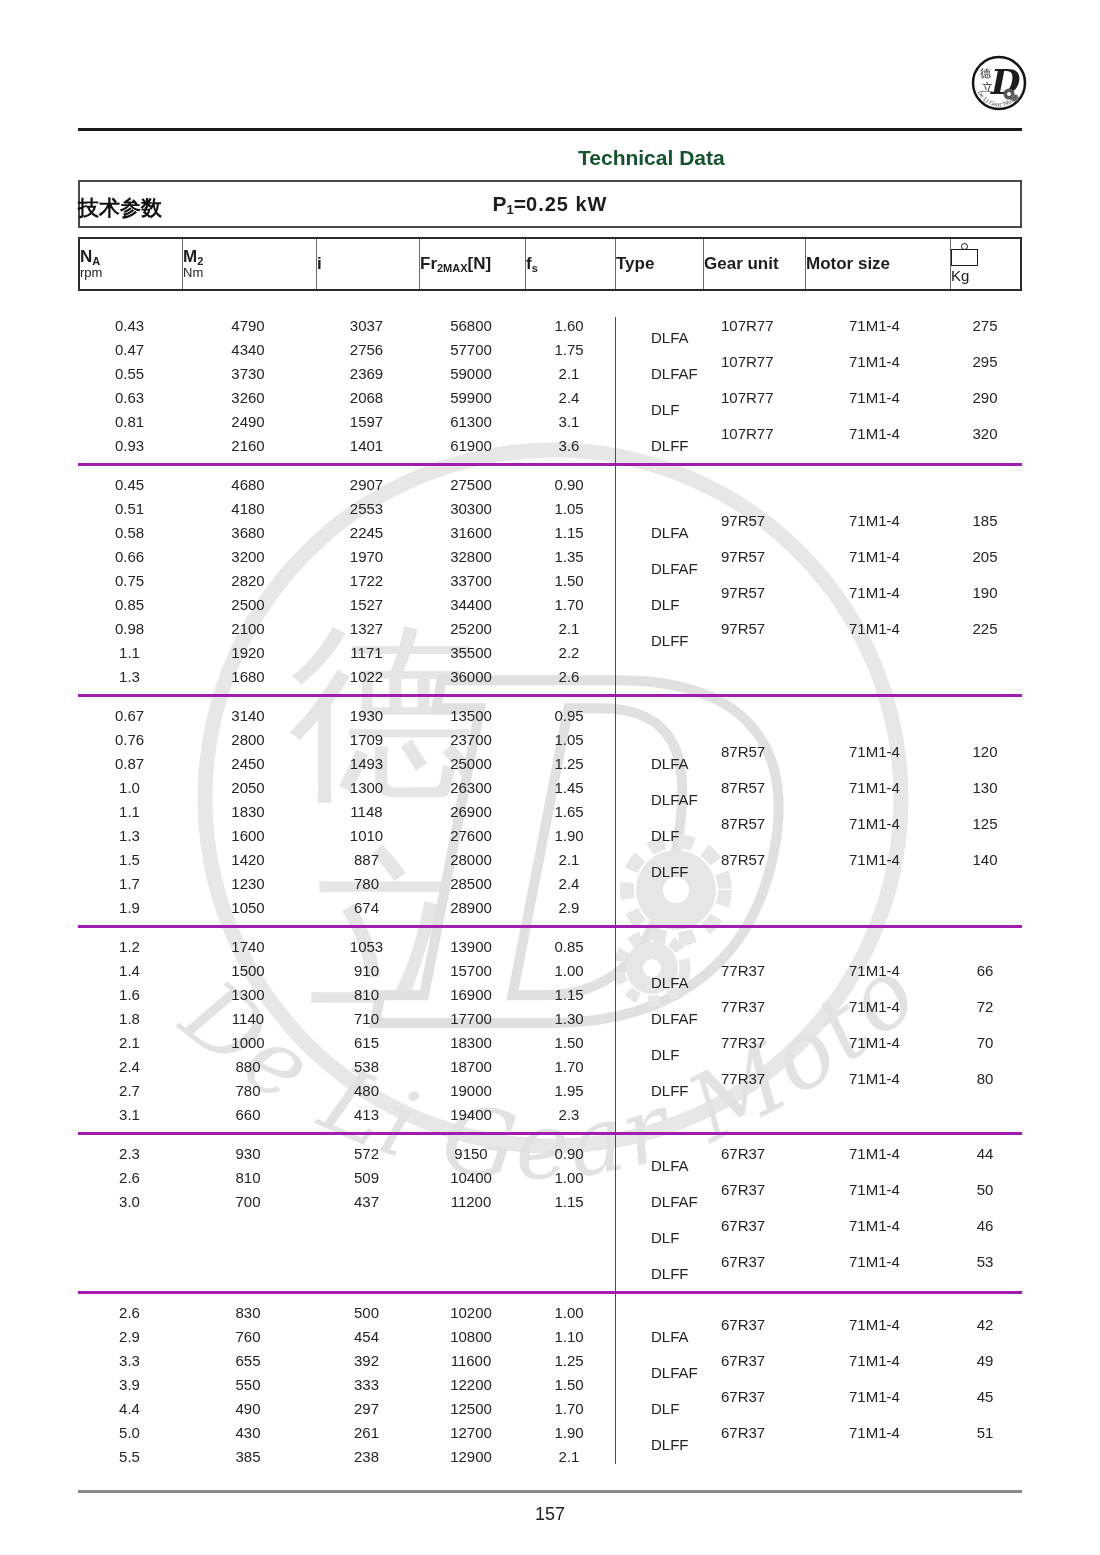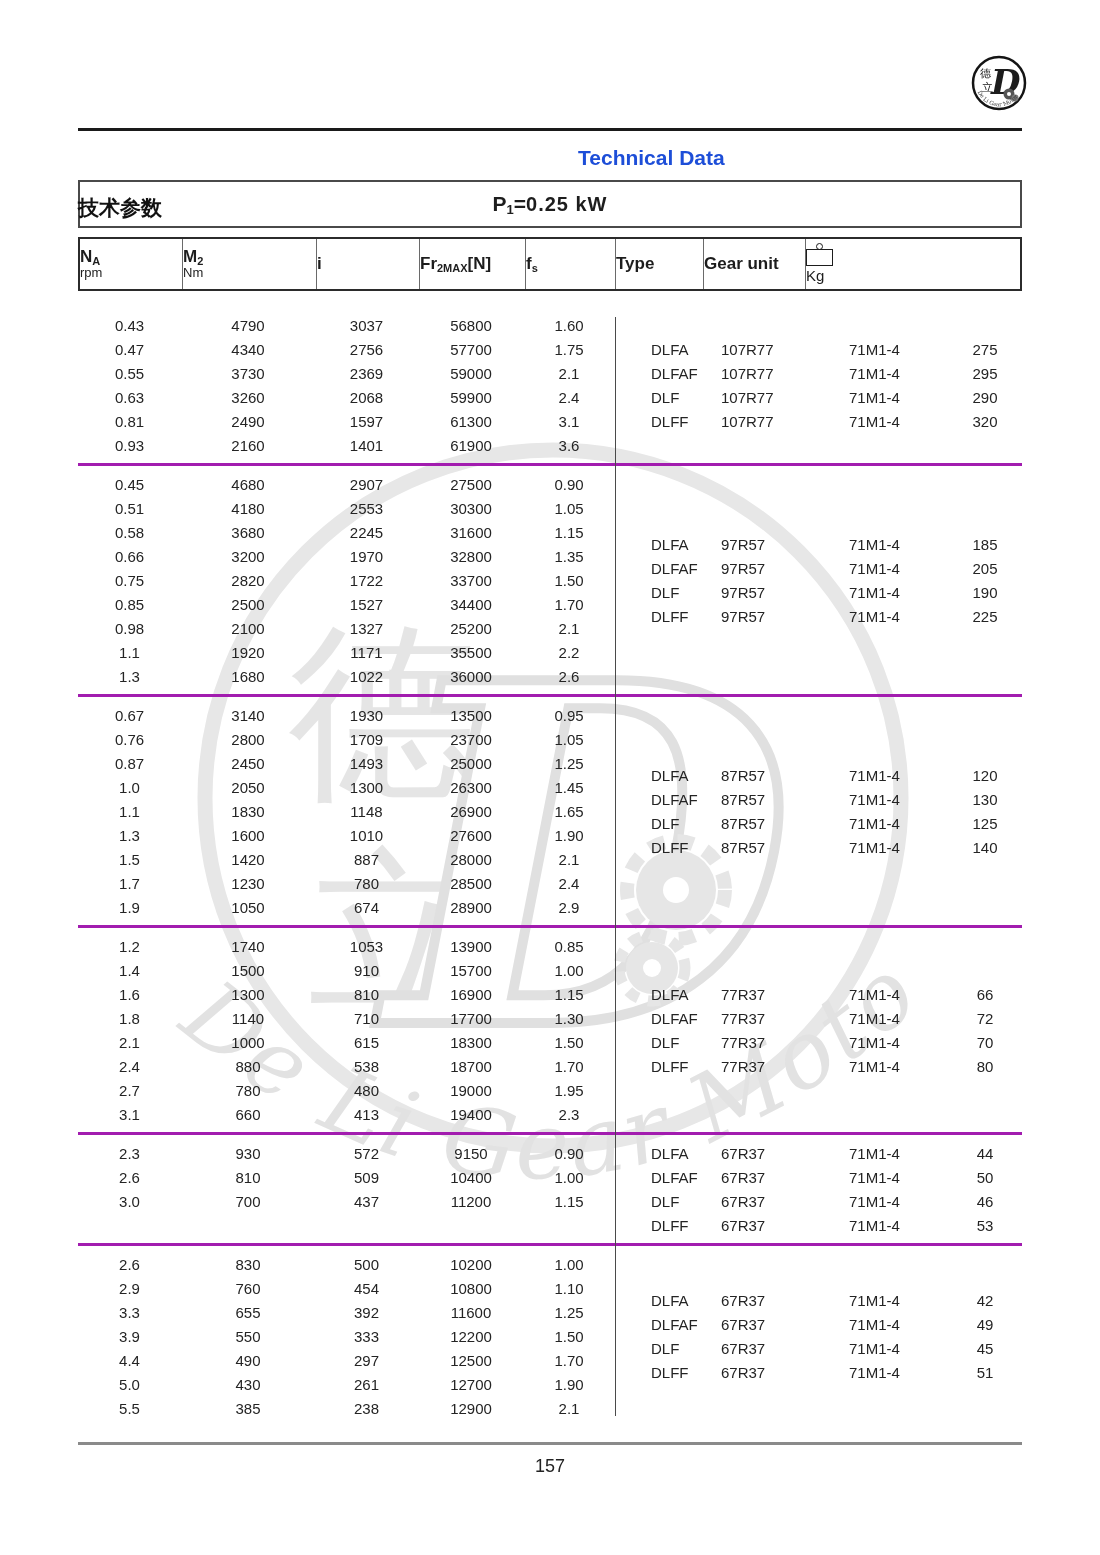--- a/index.html
+++ b/index.html
@@ -13,21 +13,21 @@
   
   .brand { position:absolute; top:54px; right:70px; display:flex; align-items:center; gap:18px; z-index:2; }
   .brand-name { font-family:"DejaVu Serif", serif; font-weight:bold; font-size:42px; letter-spacing:14px; color:#0d0d0d; }
 
   .content { position:relative; z-index:1; margin:0 78px; width:944px; }
 
   .rule-top { margin-top:128px; height:3px; background:#1a1a1a; }
 
   .titles { position:relative; height:36px; margin-top:13px; }
   .title-cn { position:absolute; left:0; top:2px; font-size:21px; font-weight:bold; color:#111;margin-top:48px; }
-  .title-en { position:absolute; left:500px; top:2px; font-size:21px; font-weight:bold; color:#1d4ed8; }
+  .title-en { position:absolute; left:500px; top:2px; font-size:21px; font-weight:bold; color:#14532d; }
 
   .power-box { height:48px; border:2px solid #4a4a4a; display:flex; align-items:center; justify-content:center; background:transparent; }
   .power-box .p-sym { font-size:21px; font-weight:bold; }
   .power-box .p-sub { font-size:13px; font-weight:bold; position:relative; top:5px; }
   .power-box .p-eq  { font-size:21px; font-weight:bold; }
   .power-box .p-val { font-size:20px; font-weight:bold; letter-spacing:1px; }
 
   
   .thead { margin-top:9px; display:flex; border:2px solid #2b2b2b; height:54px; }
   .hcell { border-right:1px solid #6a6a6a; display:flex; flex-direction:column; align-items:flex-start; justify-content:center; line-height:1.15; }
@@ -46,21 +46,21 @@
   .data-area { position:relative; }
   .vline { position:absolute; left:537px; top:26px; bottom:10px; width:1px; background:#4a4a4a; }
   .block { display:flex; align-items:center; padding:6px 0; }
   .block + .block { border-top:3px solid #a21caf; }
   .block:first-child { padding-top:22px; }
   .block.top { align-items:flex-start; }
   .lgrid { display:grid; grid-template-columns:103px 134px 103px 106px 90px; width:537px; }
   .rgrid { display:grid; grid-template-columns:88px 102px 145px 70px; width:405px; }
   .lrow, .vrow { display:contents; }
   .cell { height:24px; display:flex; align-items:center; justify-content:center; font-size:15px; color:#242424; }
-  .rgrid .r0 { justify-content:flex-start; padding-left:36px; }
+  .rgrid .r0 { justify-content:flex-start; padding-left:36px;margin-top:12px; }
   .rgrid .r1 { justify-content:flex-start; padding-left:18px; }
   .rgrid .r2 { justify-content:flex-start; padding-left:44px; }
   .rgrid .r3 { justify-content:center; }
 
   .rule-bottom { margin-top:16px; height:3px; background:#8a8a8a; }
   .page-number { text-align:center; font-size:18px; color:#222; margin-top:11px; }
 </style>
 </head>
 <body>
 
@@ -139,20 +139,23 @@
       </div>
       <div class="hcell w-fs">
         <div><span class="h-main">f</span><span class="h-sub">s</span></div>
       </div>
       <div class="hcell w-type">
         <div class="h-main">Type</div>
       </div>
       <div class="hcell w-gear">
         <div class="h-main">Gear unit</div>
       </div>
+      <div class="hcell w-motor">
+        <div class="h-main">Motor size</div>
+      </div>
       <div class="hcell w-kg">
         <div class="kg-icon">
           <div class="kg-knob"></div>
             <div class="kg-body"></div>
         </div>
         <div class="kg-label">Kg</div>
       </div>
     </div>
 
     <div class="data-area">

